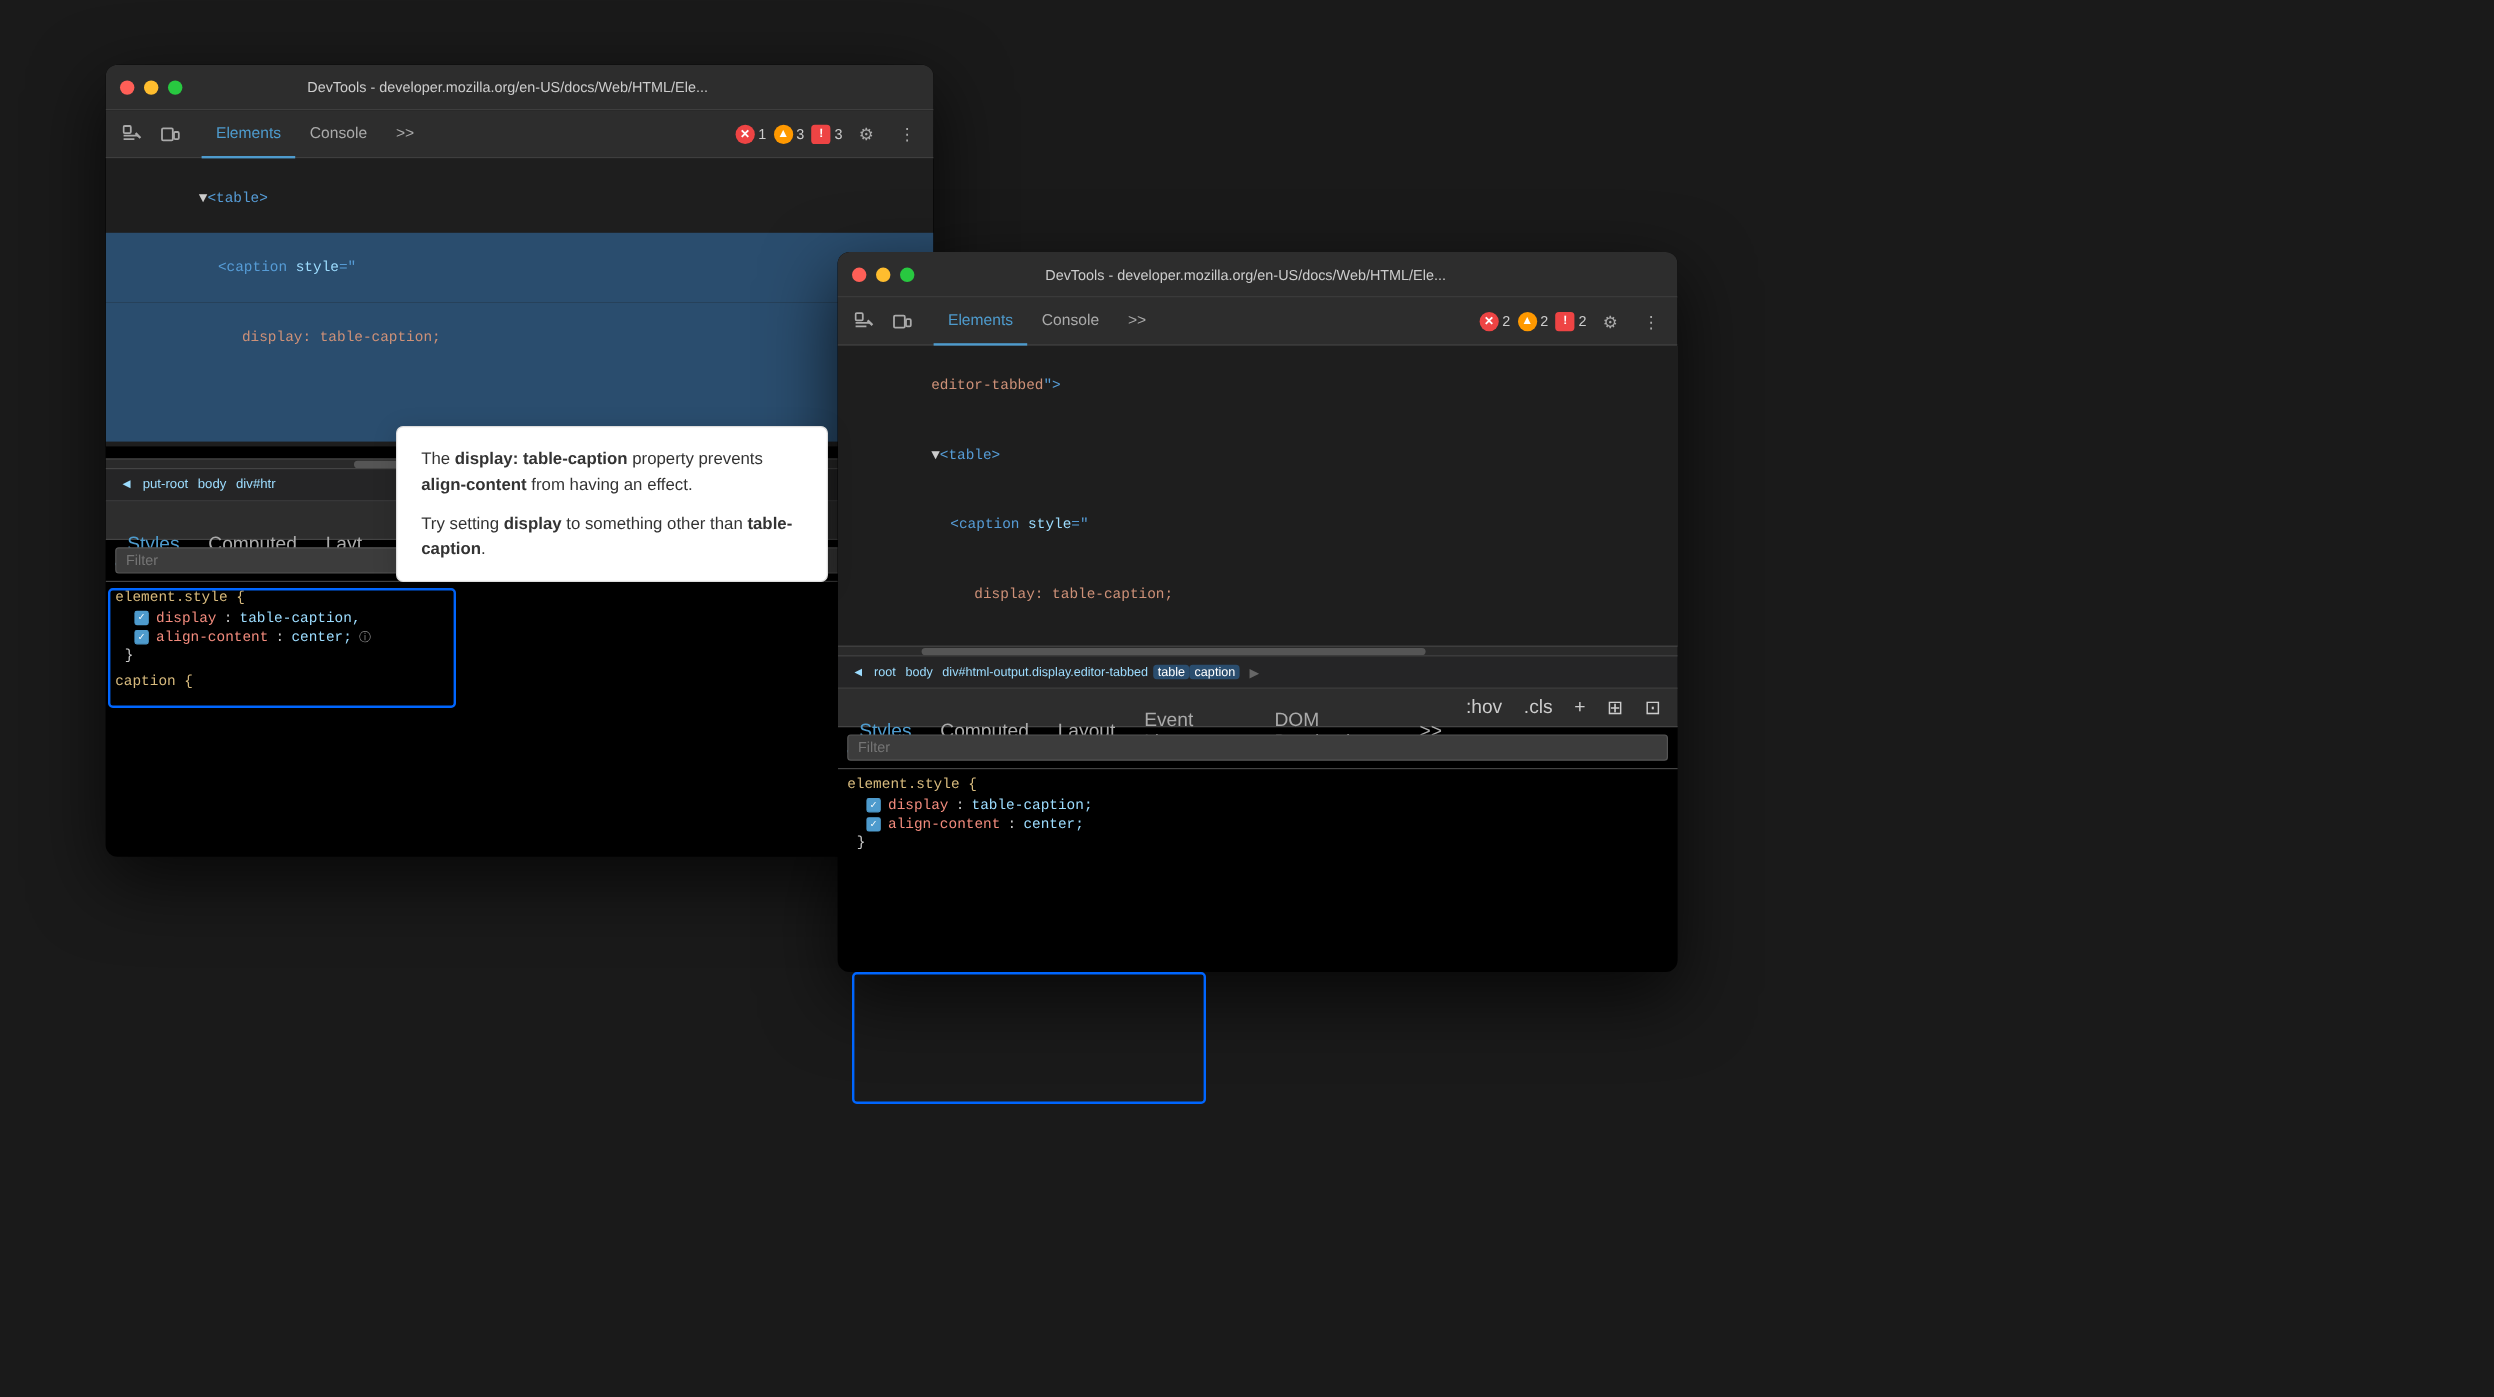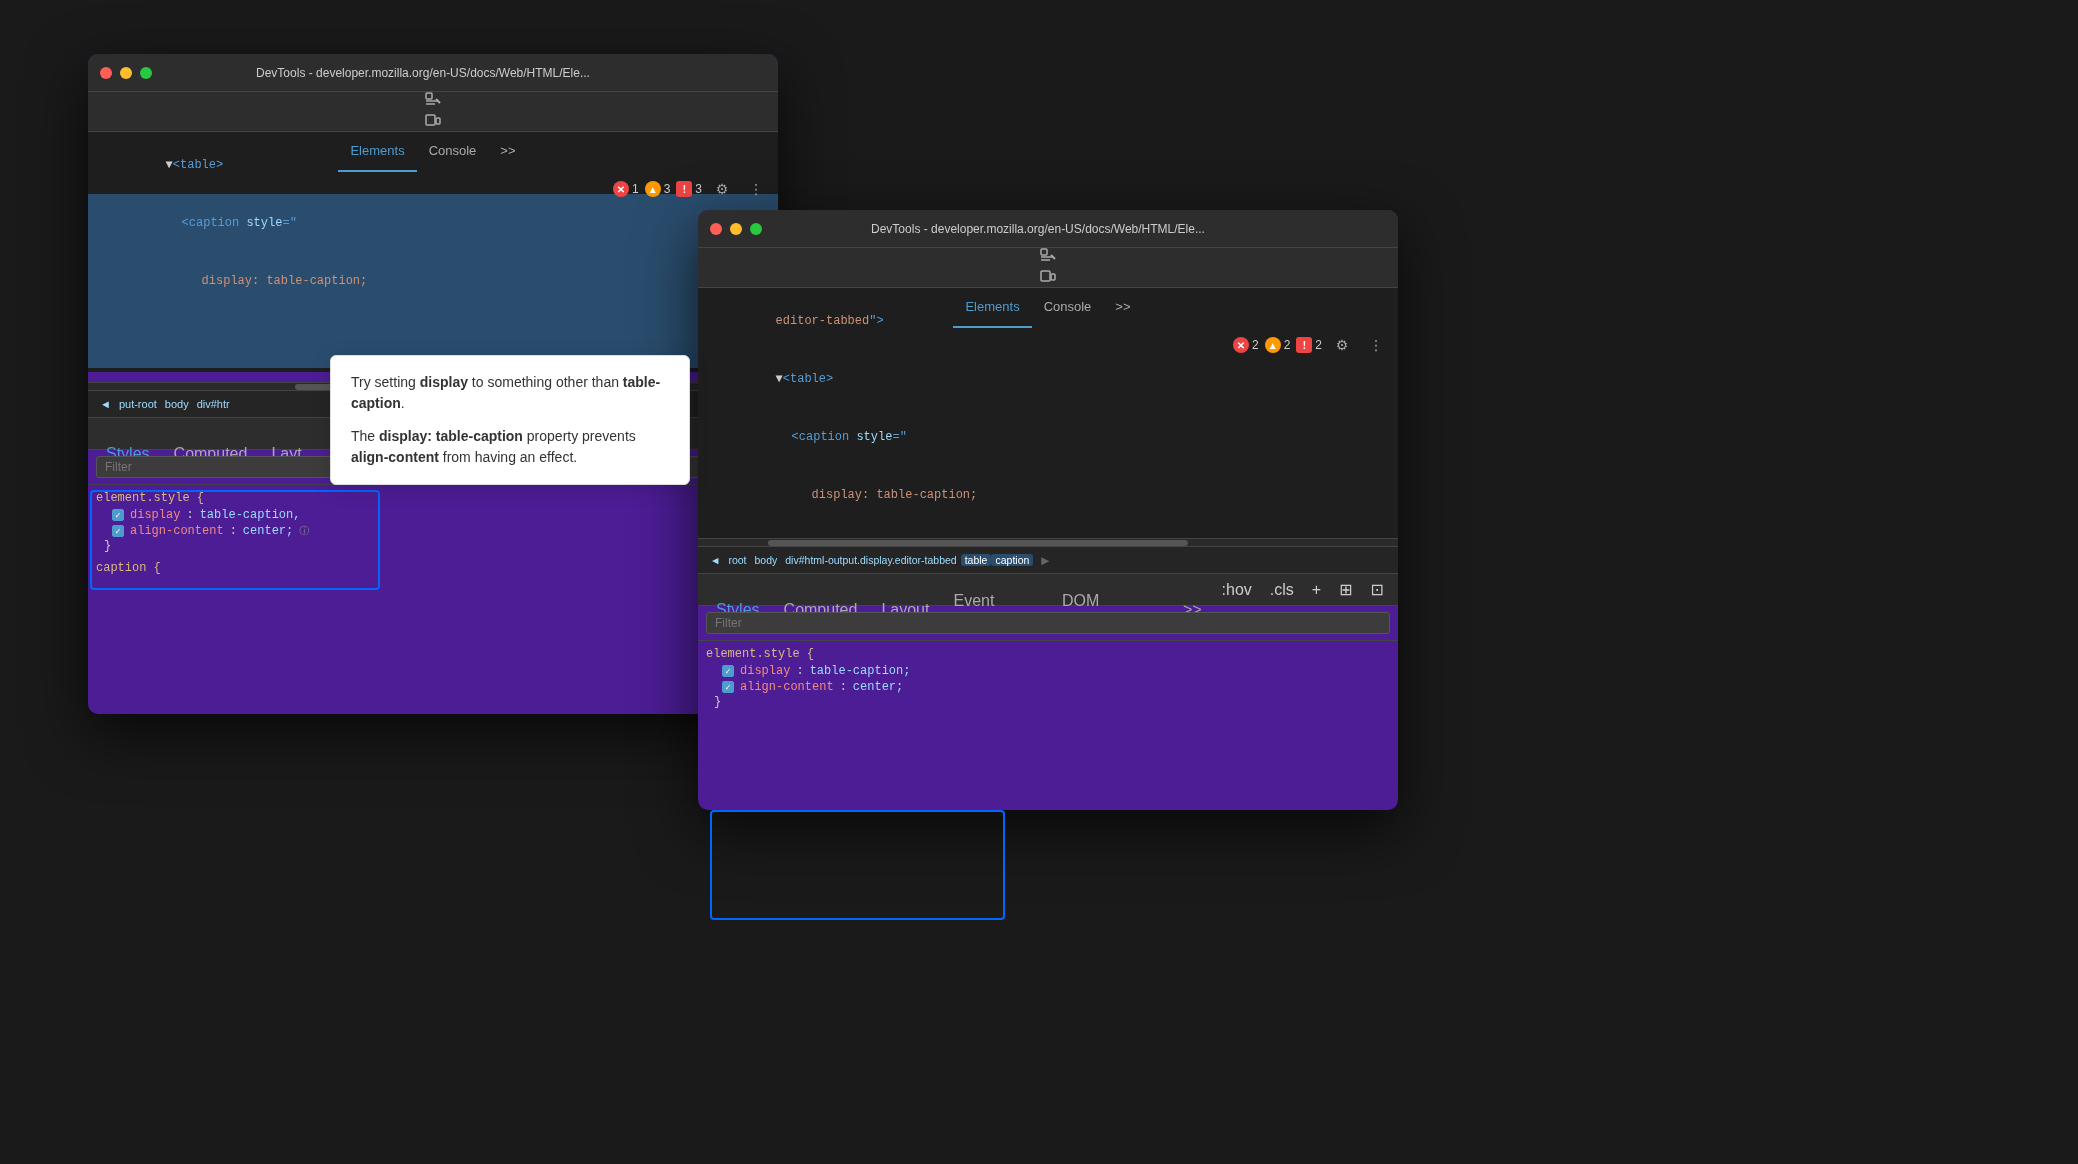--- a/index.html
+++ b/index.html
@@ -8,21 +8,21 @@
       width: 2078px;
       height: 1164px;
       font-family: -apple-system, BlinkMacSystemFont, 'Segoe UI', sans-serif;
       overflow: hidden;
       position: relative;
     }
 
     
     .devtools-window {
       position: absolute;
-      background: #4c1d95;
+      background: #000000;
       border-radius: 10px;
       box-shadow: 0 20px 60px rgba(0,0,0,0.7);
       overflow: hidden;
     }
 
     .window-titlebar {
       background: #2d2d2d;
       height: 38px;
       display: flex;
       align-items: center;
@@ -51,21 +51,20 @@
 
     
     .devtools-toolbar {
       background: #2d2d2d;
       height: 40px;
       display: flex;
       align-items: center;
       padding: 0 8px;
       gap: 4px;
       border-bottom: 1px solid #444;
-      flex-direction: column;
     }
 
     .toolbar-icon-btn {
       width: 28px;
       height: 28px;
       display: flex;
       align-items: center;
       justify-content: center;
       border-radius: 4px;
       cursor: pointer;
@@ -454,24 +453,24 @@
       <div class="style-brace" style="padding-left:8px;">}</div>
     </div>
     <div class="style-selector">
       <span>caption {</span>
     </div>
   </div>
 </div>
 
 <div class="tooltip-popup" style="left: 330px; top: 355px; z-index: 10; width: 360px;">
   <p>
-    Try setting <strong>display</strong> to something other than <strong>table-caption</strong>.
+    The <strong>display: table-caption</strong> property prevents <strong>align-content</strong> from having an effect.
   </p>
   <p>
-    The <strong>display: table-caption</strong> property prevents <strong>align-content</strong> from having an effect.
+    Try setting <strong>display</strong> to something other than <strong>table-caption</strong>.
   </p>
 </div>
 
 <svg class="arrow-svg" style="left:0;top:0;width:2078px;height:1164px;" xmlns="http://www.w3.org/2000/svg">
 
   <defs>
     <marker id="arrowhead" markerWidth="10" markerHeight="7" refX="9" refY="3.5" orient="auto">
       <polygon points="0 0, 10 3.5, 0 7" fill="#0055ff"></polygon>
     </marker>
   </defs>

